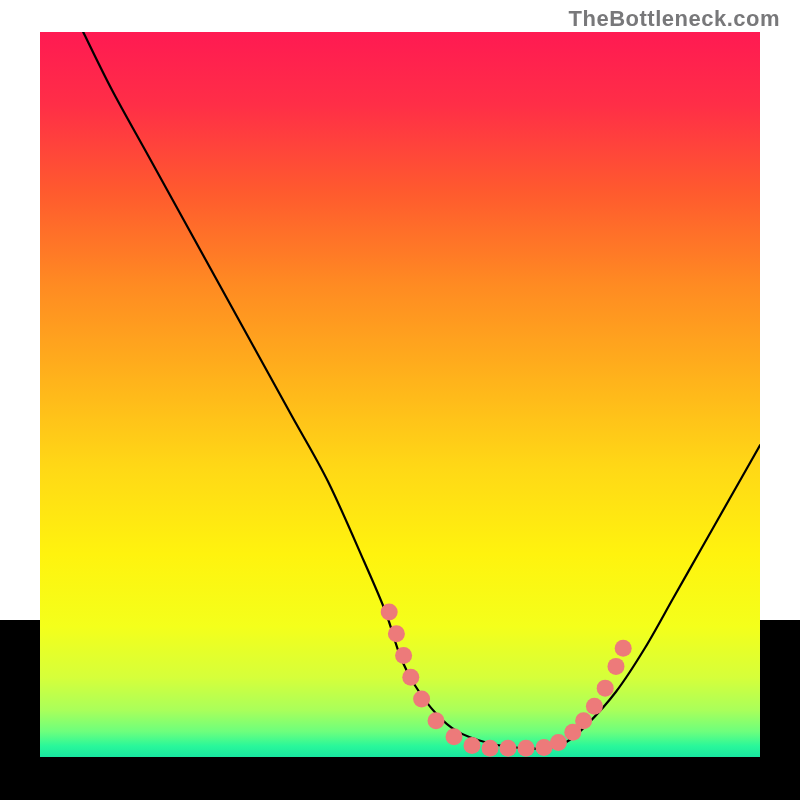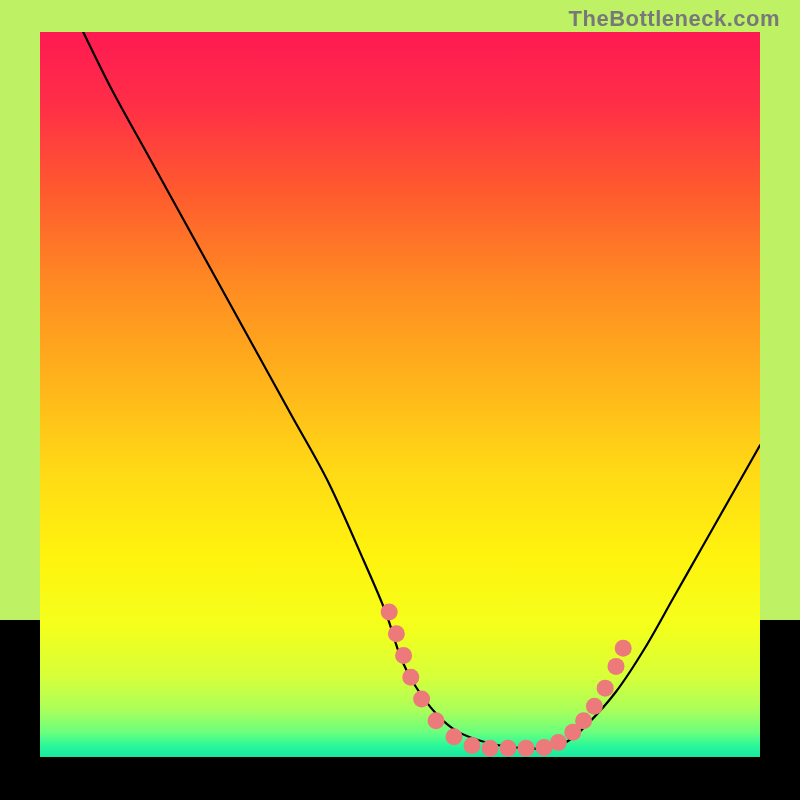--- a/index.html
+++ b/index.html
@@ -9,21 +9,21 @@
     height: 800px;
     background: #000000;
     overflow: hidden;
   }
   .stage {
     position: absolute;
     left: 0;
     top: 0;
     width: 800px;
     height: 620px;
-    background: #bef264;
+    background: #ffffff;
   }
   .watermark {
     position: absolute;
     top: 6px;
     right: 20px;
     font-family: Arial, Helvetica, sans-serif;
     font-size: 22px;
     font-weight: 600;
     color: #78787a;
     letter-spacing: 0.5px;

